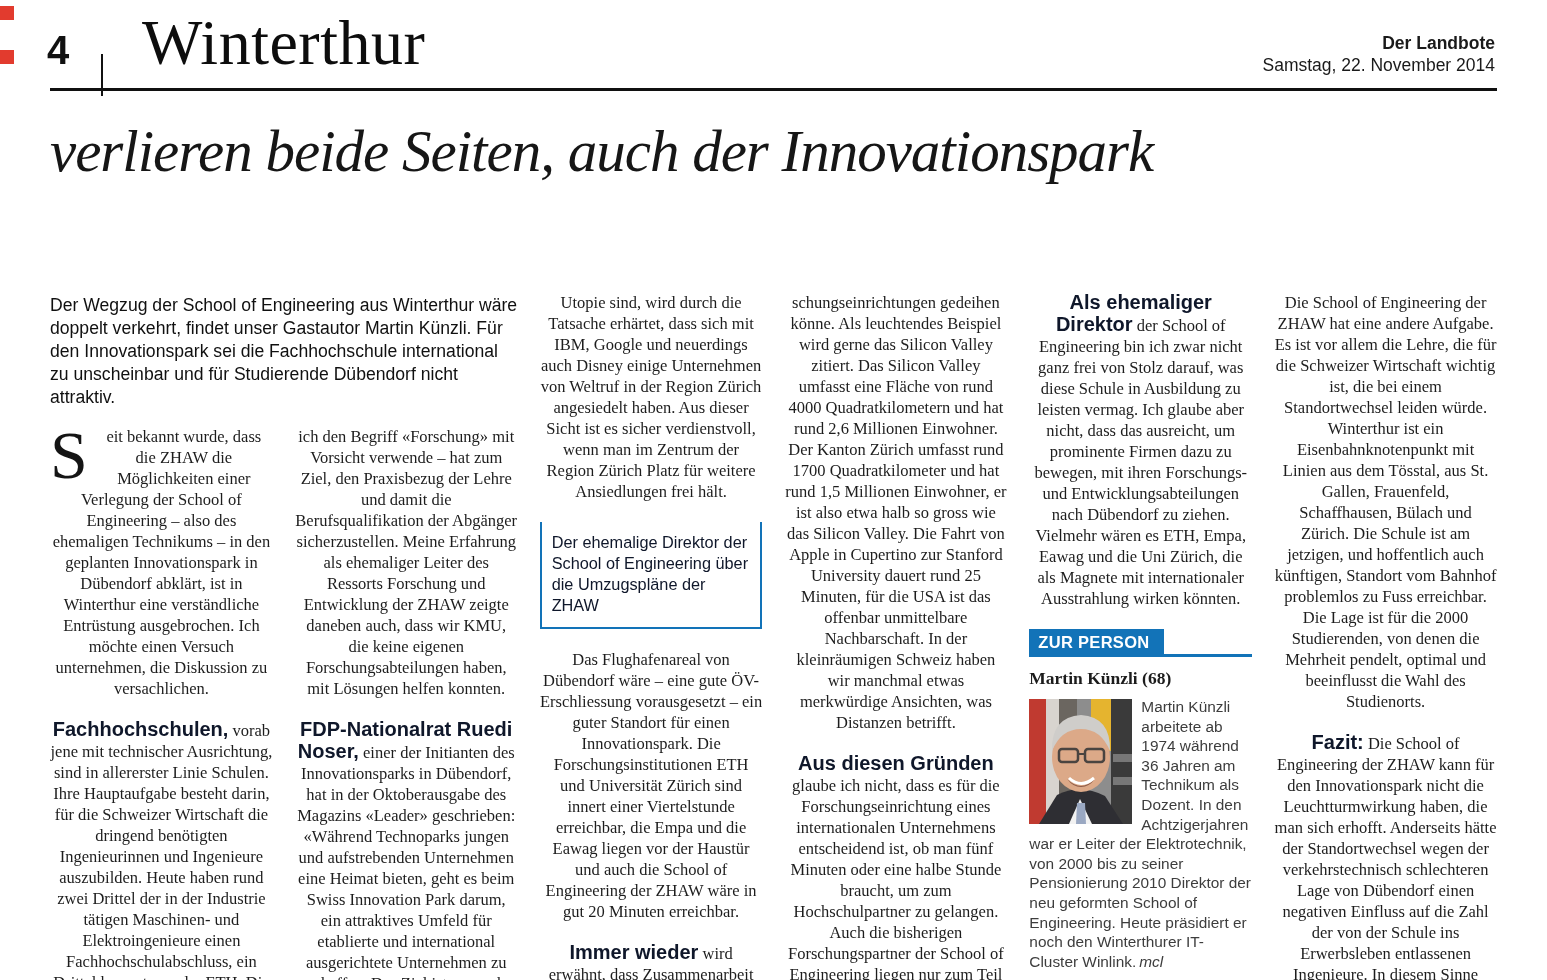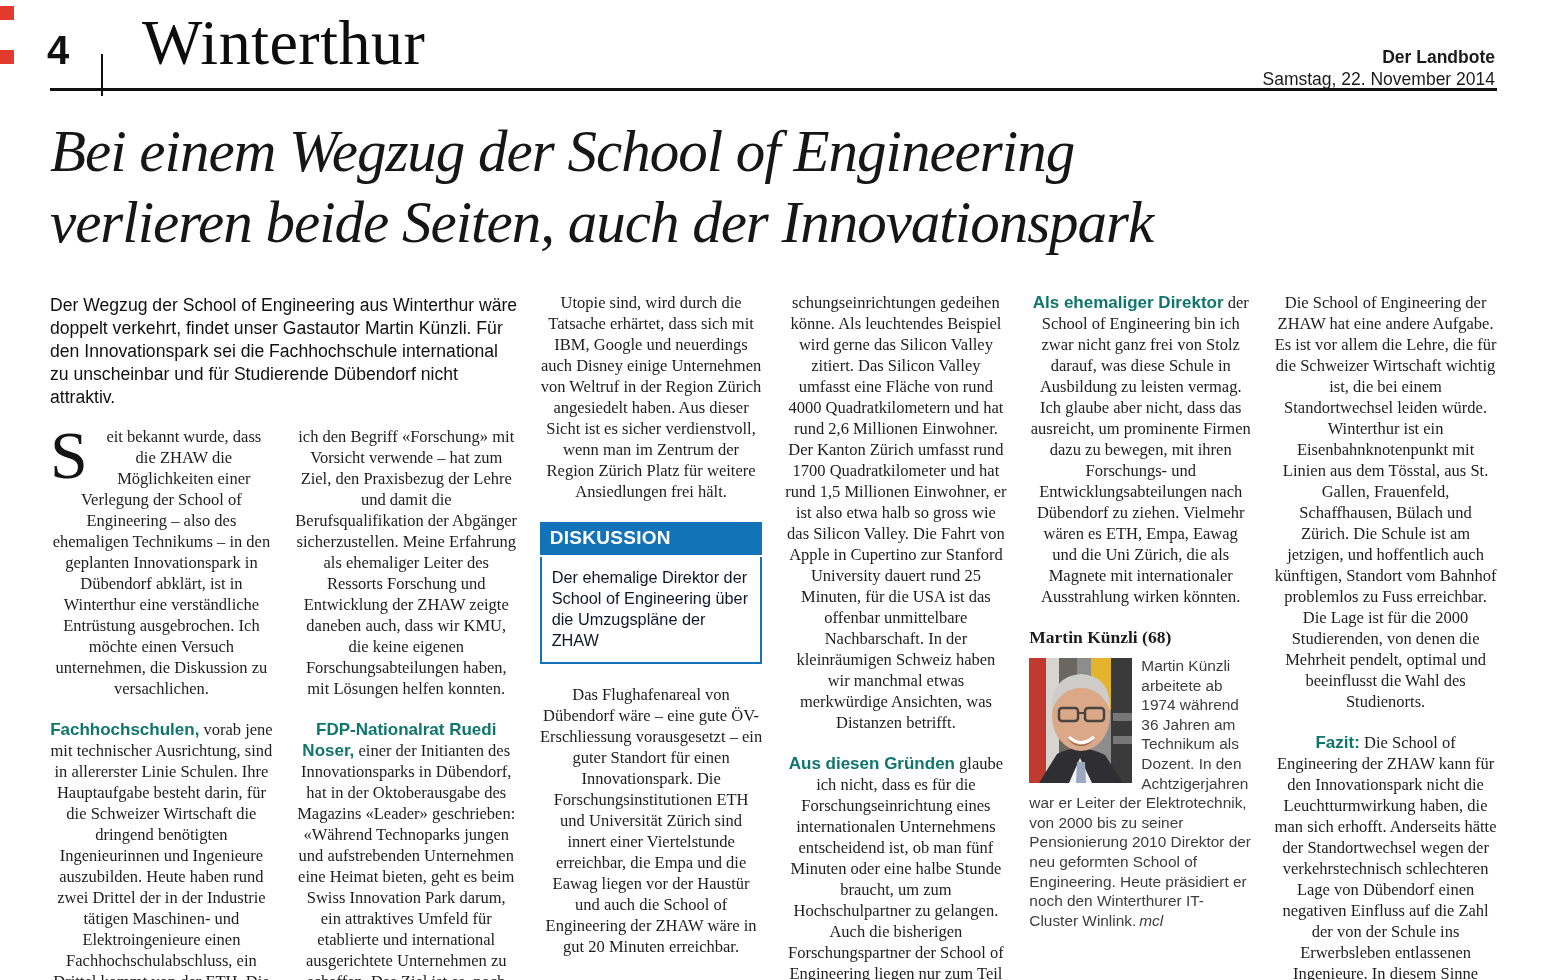--- a/index.html
+++ b/index.html
@@ -8,38 +8,38 @@
     background:#ffffff;color:#1d1d1d;
     font-family:"Liberation Serif",serif;
   }
   
   .red-mark{position:absolute;left:0;width:14px;height:14px;background:#e23b2e;}
   .red-mark.m1{top:6px;}
   .red-mark.m2{top:50px;}
   .page-num{position:absolute;left:47px;top:28px;font-family:"Liberation Sans",sans-serif;font-weight:bold;font-size:40px;color:#111;}
   .head-tick{position:absolute;left:101px;top:54px;width:2px;height:42px;background:#111;}
   .section-title{position:absolute;left:114px;top:6px;font-size:64px;font-weight:400;letter-spacing:0.5px;color:#0d0d0d;margin-left:28px;}
-  .paper-info{position:absolute;right:52px;top:46px;text-align:right;font-family:"Liberation Sans",sans-serif;font-size:17.5px;line-height:22px;color:#1a1a1a;}
+  .paper-info{position:absolute;right:52px;top:32px;text-align:right;font-family:"Liberation Sans",sans-serif;font-size:17.5px;line-height:22px;color:#1a1a1a;}
   .paper-info .paper-name{font-weight:bold;}
   .page-rule{position:absolute;left:50px;right:50px;top:88px;height:0;border-top:3px solid #101010;}
   
   .headline{
     position:absolute;left:50px;top:116px;width:1450px;
     font-style:italic;font-size:59px;line-height:71px;letter-spacing:-1px;color:#161616;
   }
   
   .content{
     position:absolute;left:50px;top:292px;width:1447px;height:688px;
     display:grid;grid-template-columns:repeat(6,1fr);column-gap:22px;
   }
   .left-pair{grid-column:1 / 3;display:flex;flex-direction:column;}
   .pair-cols{display:grid;grid-template-columns:1fr 1fr;column-gap:22px;flex:1;}
   .col{min-width:0;}
   p.body{margin:0 0 20px 0;font-size:16.5px;line-height:21px;text-align:center;hyphens:auto;-webkit-hyphens:auto;}
-  .lead-in{font-family:"Liberation Sans",sans-serif;font-weight:bold;font-size:17px;color:#0f766e;}
+  .lead-in{font-family:"Liberation Sans",sans-serif;font-weight:bold;font-size:20px;color:#0f172a;}
   .lead{
     font-family:"Liberation Sans",sans-serif;font-weight:normal;
     font-size:17.6px;line-height:23px;color:#101010;margin:2px 0 17px 0;
   }
   .dropcap{
     float:left;font-size:68px;line-height:53px;padding:3px 7px 0 0;color:#141414;
   }
   
   .disk-box{margin:1px 0 20px 0;}
   .disk-bar{background:#1273b8;color:#fff;font-family:"Liberation Sans",sans-serif;font-weight:bold;font-size:19px;padding:5px 0 6px 10px;letter-spacing:0.3px;}
@@ -62,21 +62,20 @@
 <div class="page-num">4</div>
 <div class="head-tick"></div>
 <div class="section-title">Winterthur</div>
 <div class="paper-info">
   <div class="paper-name">Der Landbote</div>
   <div class="paper-date">Samstag, 22. November 2014</div>
 </div>
 <div class="page-rule"></div>
 
 <div class="headline">
-  <div>Bei einem Wegzug der School of Engineering</div>
   <div>verlieren beide Seiten, auch der Innovationspark</div>
 </div>
 
 <div class="content">
 
   <div class="left-pair">
     <p class="lead">Der Wegzug der School of Engineering aus Winterthur wäre doppelt verkehrt, findet unser Gastautor Martin Künzli. Für den Innovationspark sei die Fachhochschule international zu unscheinbar und für Studierende Dübendorf nicht attraktiv.</p>
     <div class="pair-cols">
       <div class="col">
         <p class="body"><span class="dropcap">S</span><span>eit bekannt wurde, dass die ZHAW die Möglichkeiten einer Verlegung der School of Engineering – also des ehemaligen Technikums – in den geplanten Innovationspark in Dübendorf abklärt, ist in Winterthur eine verständliche Entrüstung ausgebrochen. Ich möchte einen Versuch unternehmen, die Diskussion zu versachlichen.</span></p>
@@ -86,35 +85,38 @@
         <p class="body">ich den Begriff «Forschung» mit Vorsicht verwende – hat zum Ziel, den Praxisbezug der Lehre und damit die Berufsqualifikation der Abgänger sicherzustellen. Meine Erfahrung als ehemaliger Leiter des Ressorts Forschung und Entwicklung der ZHAW zeigte daneben auch, dass wir KMU, die keine eigenen Forschungsabteilungen haben, mit Lösungen helfen konnten.</p>
         <p class="body"><span class="lead-in">FDP-Nationalrat Ruedi Noser,</span><span> einer der Initianten des Innovationsparks in Dübendorf, hat in der Oktoberausgabe des Magazins «Leader» geschrieben: «Während Technoparks jungen und aufstrebenden Unternehmen eine Heimat bieten, geht es beim Swiss Innovation Park darum, ein attraktives Umfeld für etablierte und international ausgerichtete Unternehmen zu schaffen. Das Ziel ist es, noch mehr private Forschung in die Schweiz zu holen.»</span></p>
 
       </div>
     </div>
   </div>
 
   <div class="col">
     <p class="body">Utopie sind, wird durch die Tatsache erhärtet, dass sich mit IBM, Google und neuerdings auch Disney einige Unternehmen von Weltruf in der Region Zürich angesiedelt haben. Aus dieser Sicht ist es sicher verdienstvoll, wenn man im Zentrum der Region Zürich Platz für weitere Ansiedlungen frei hält.</p>
     <div class="disk-box">
-      <div class="disk-bar">DISKUSSION</div>
       <div class="disk-body">Der ehemalige Direktor der School of Engineering über die Umzugspläne der ZHAW</div>
     </div>
     <p class="body">Das Flughafenareal von Dübendorf wäre – eine gute ÖV-Erschliessung vorausgesetzt – ein guter Standort für einen Innovationspark. Die Forschungsinstitutionen ETH und Universität Zürich sind innert einer Viertelstunde erreichbar, die Empa und die Eawag liegen vor der Haustür und auch die School of Engineering der ZHAW wäre in gut 20 Minuten erreichbar.</p>
     <p class="body"><span class="lead-in">Immer wieder</span><span> wird erwähnt, dass Zusammenarbeit nur durch unmittelbare Nachbarschaft von Hochschulen und privaten For-</span></p>
   </div>
 
   <div class="col">
     <p class="body">schungseinrichtungen gedeihen könne. Als leuchtendes Beispiel wird gerne das Silicon Valley zitiert. Das Silicon Valley umfasst eine Fläche von rund 4000 Quadratkilometern und hat rund 2,6 Millionen Einwohner. Der Kanton Zürich umfasst rund 1700 Quadratkilometer und hat rund 1,5 Millionen Einwohner, er ist also etwa halb so gross wie das Silicon Valley. Die Fahrt von Apple in Cupertino zur Stanford University dauert rund 25 Minuten, für die USA ist das offenbar unmittelbare Nachbarschaft. In der kleinräumigen Schweiz haben wir manchmal etwas merkwürdige Ansichten, was Distanzen betrifft.</p>
     <p class="body"><span class="lead-in">Aus diesen Gründen</span><span> glaube ich nicht, dass es für die Forschungseinrichtung eines internationalen Unternehmens entscheidend ist, ob man fünf Minuten oder eine halbe Stunde braucht, um zum Hochschulpartner zu gelangen. Auch die bisherigen Forschungspartner der School of Engineering liegen nur zum Teil in der Greater Zurich Area, ohne dass es deswegen Probleme gegeben hätte.</span></p>
   </div>
 
   <div class="col">
     <p class="body"><span class="lead-in">Als ehemaliger Direktor</span><span> der School of Engineering bin ich zwar nicht ganz frei von Stolz darauf, was diese Schule in Ausbildung zu leisten vermag. Ich glaube aber nicht, dass das ausreicht, um prominente Firmen dazu zu bewegen, mit ihren Forschungs- und Entwicklungsabteilungen nach Dübendorf zu ziehen. Vielmehr wären es ETH, Empa, Eawag und die Uni Zürich, die als Magnete mit internationaler Ausstrahlung wirken könnten.</span></p>
     <div class="person-box">
+      <div class="person-bar-row">
+        <div class="person-line"></div>
+        <div class="person-bar">ZUR PERSON</div>
+      </div>
       <div class="person-name">Martin Künzli (68)</div>
       <p class="person-bio">
         <svg class="photo" viewBox="0 0 103 125" xmlns="http://www.w3.org/2000/svg" preserveAspectRatio="none">
           <rect width="103" height="125" fill="#8d8d8d"></rect>
           <rect x="0" y="0" width="17" height="125" fill="#c03a30"></rect>
           <rect x="17" y="0" width="13" height="125" fill="#d8d4cf"></rect>
           <rect x="30" y="0" width="18" height="125" fill="#6b6660"></rect>
           <rect x="62" y="0" width="20" height="52" fill="#e5b42f"></rect>
           <rect x="82" y="0" width="21" height="125" fill="#3a3a3a"></rect>
           <rect x="84" y="55" width="19" height="8" fill="#777"></rect>

